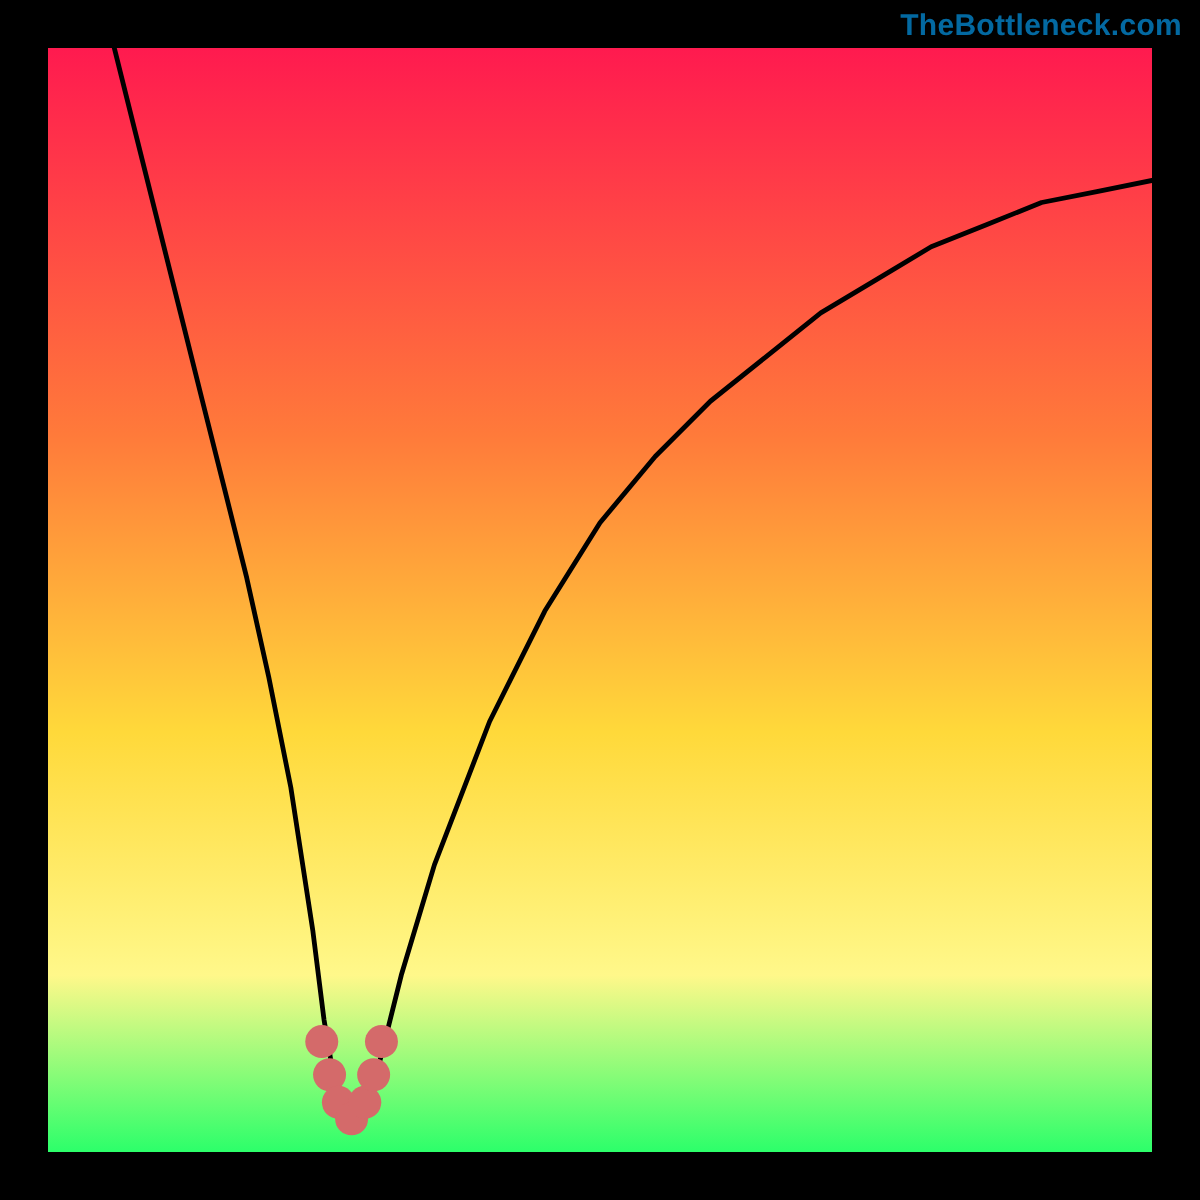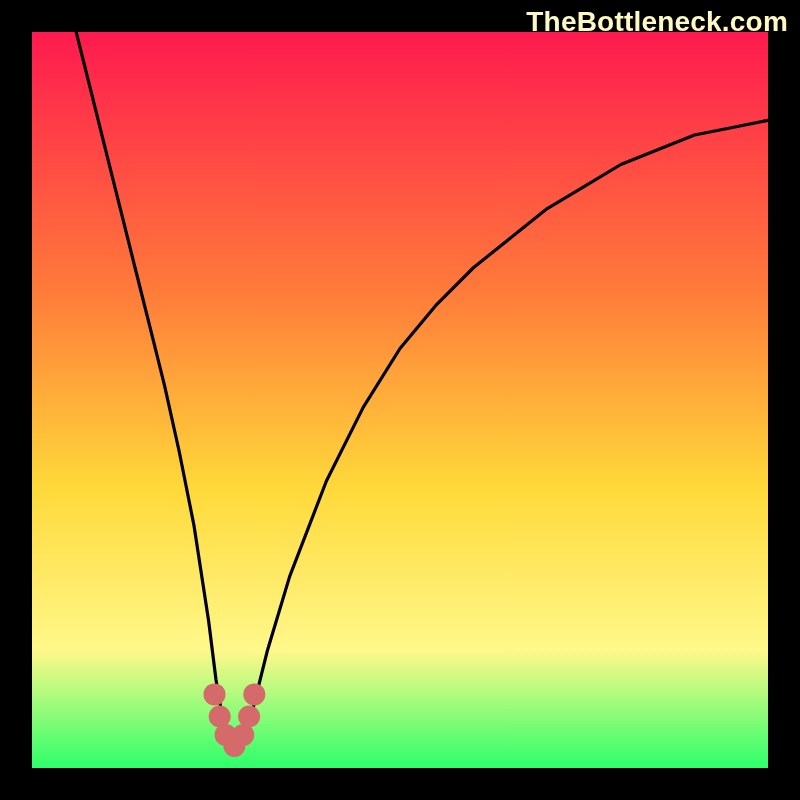--- a/index.html
+++ b/index.html
@@ -21,23 +21,23 @@
     left: 32px;
     top: 32px;
     width: 736px;
     height: 736px;
     overflow: hidden;
   }
   .watermark {
     position: absolute;
     top: 6px;
     right: 12px;
-    color: #fef9c3;
+    color: #0369a1;
     font-weight: 600;
-    font-size: 28px;
+    font-size: 20px;
     letter-spacing: 0.2px;
     z-index: 10;
     pointer-events: none;
   }
 </style>
 </head>
 <body>
 
 <div class="frame">
   <div class="watermark">TheBottleneck.com</div>

